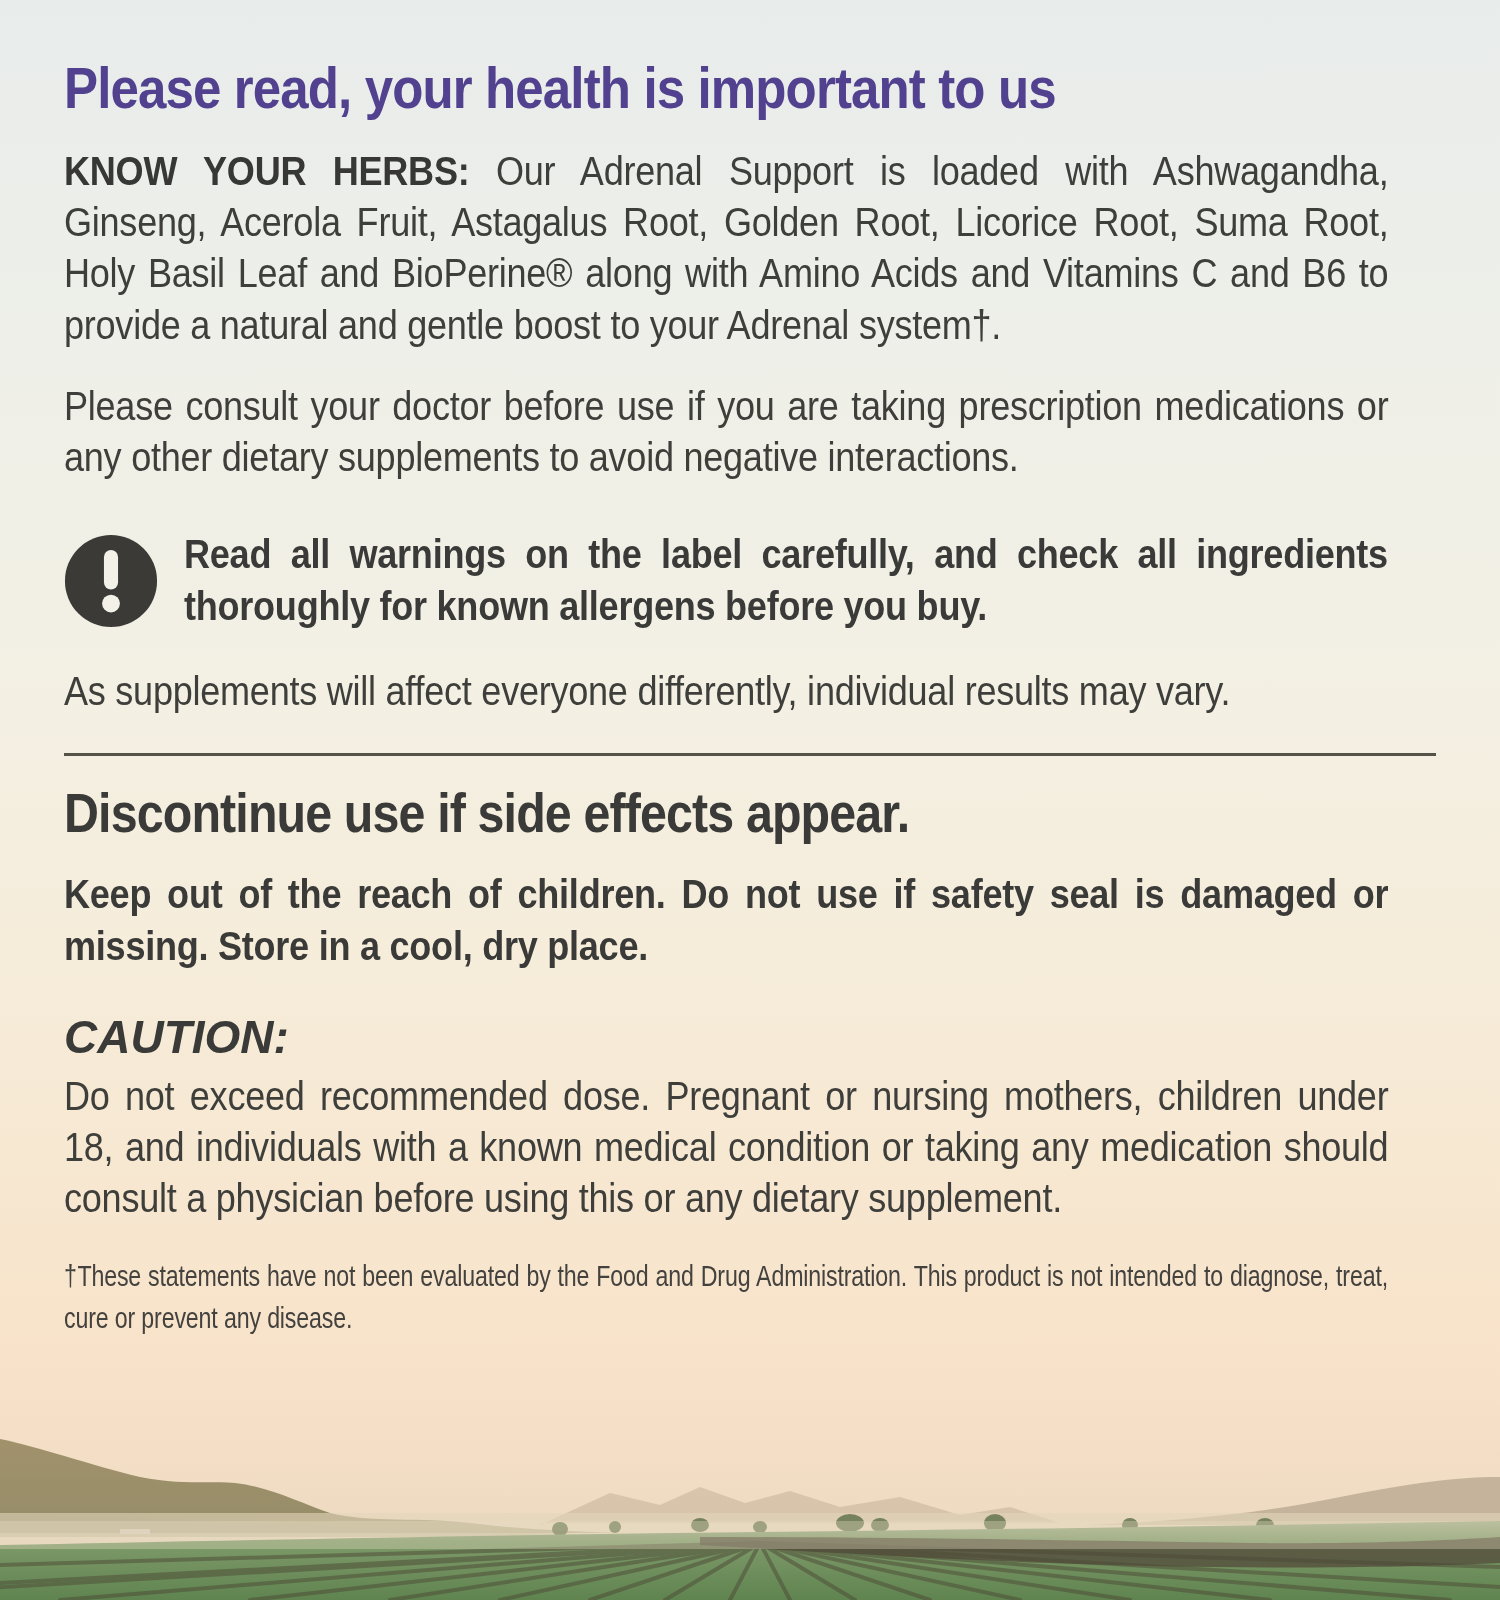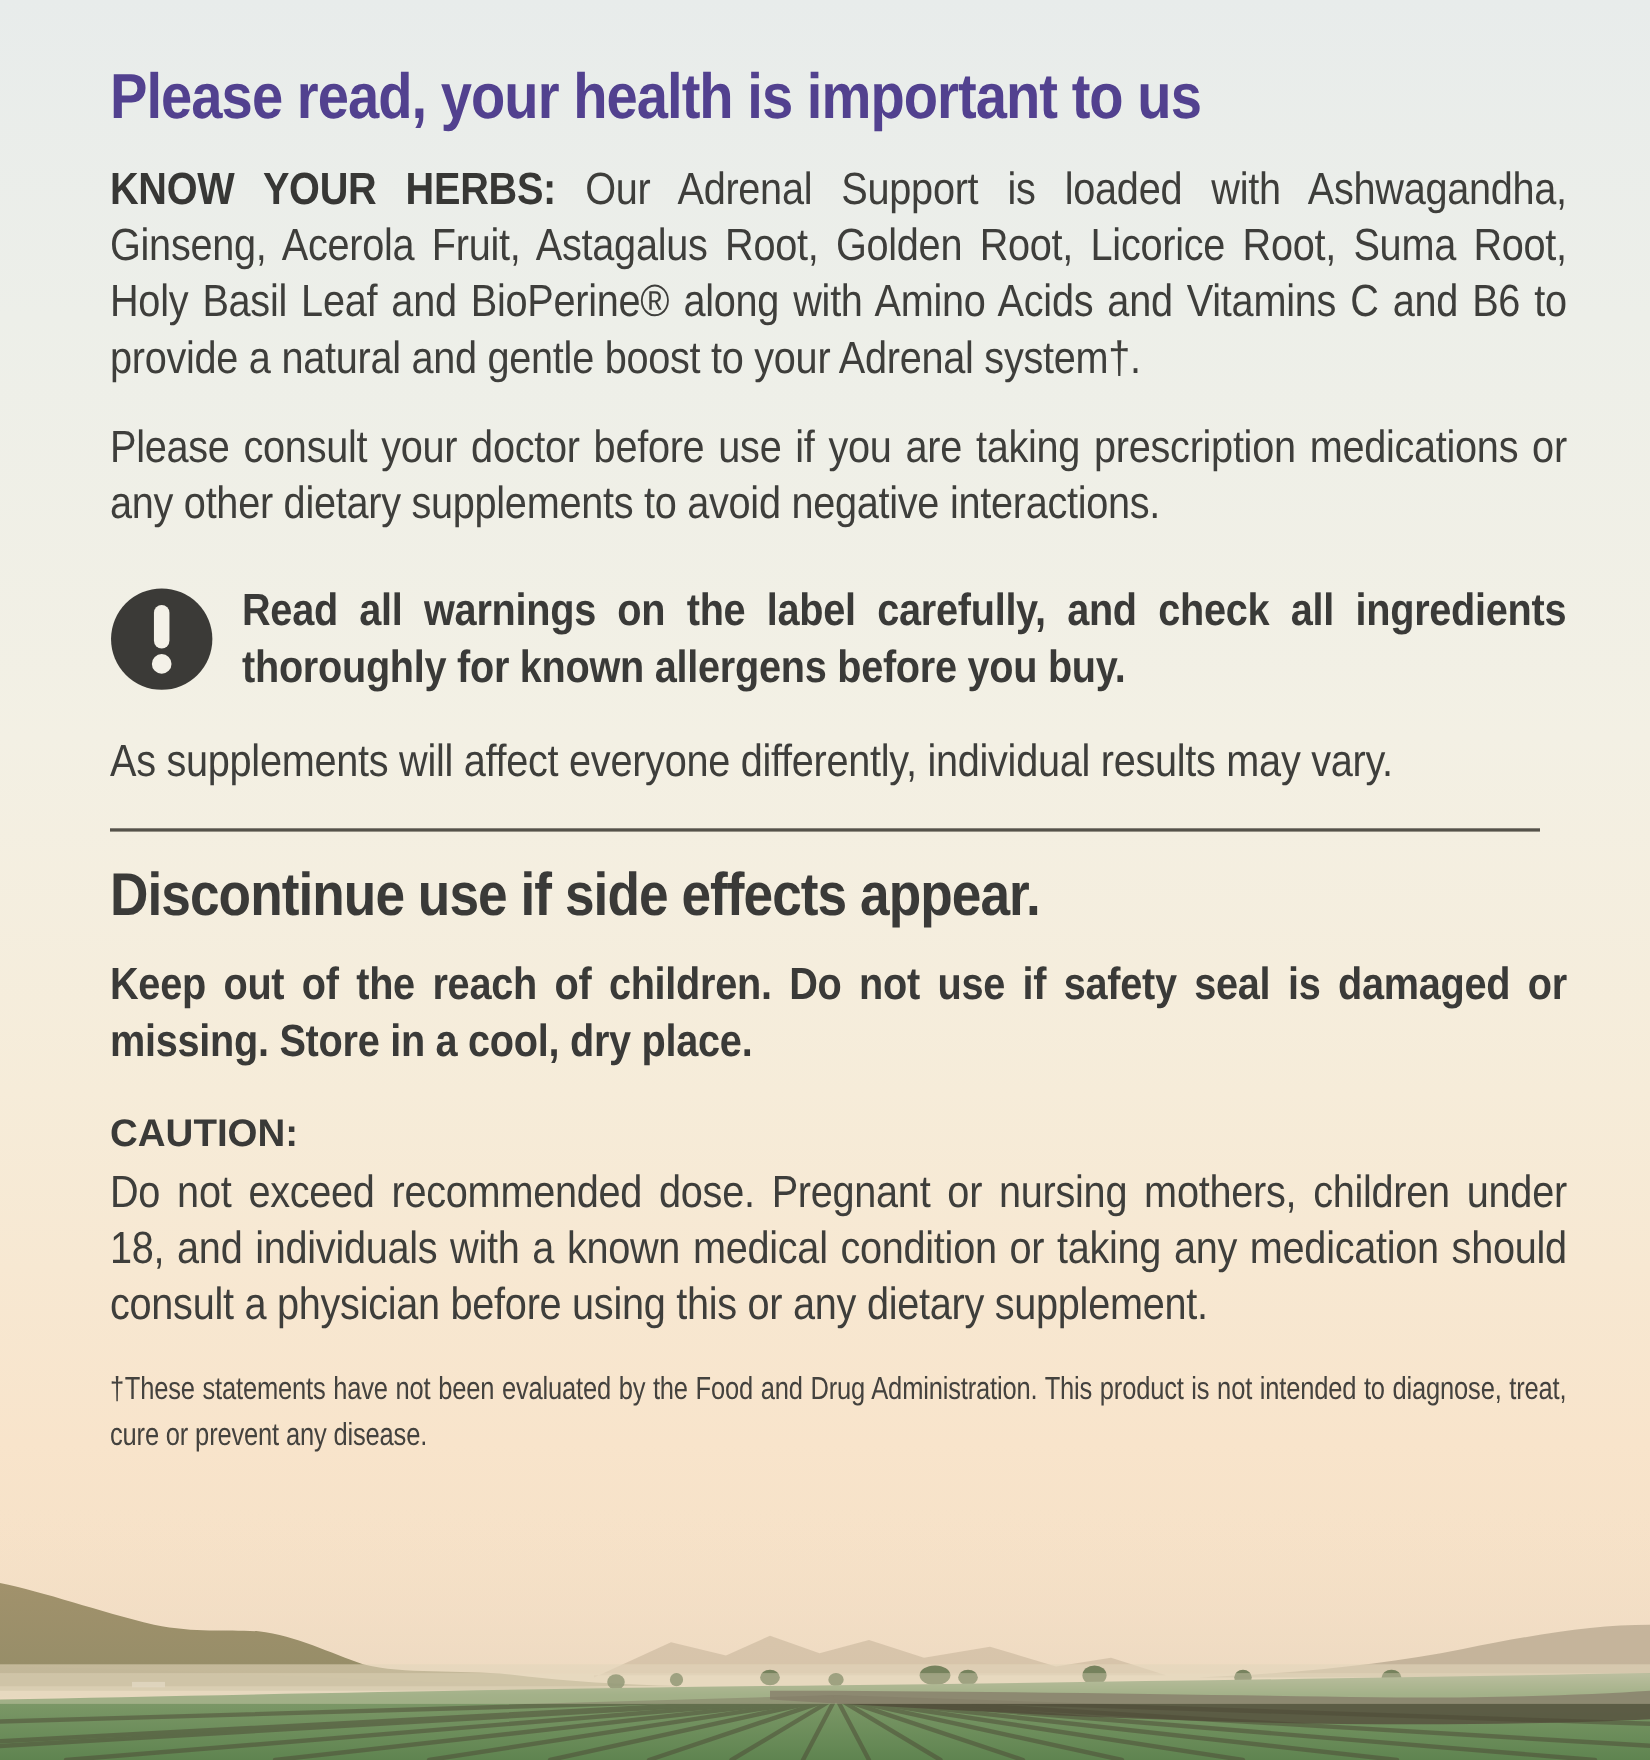--- a/index.html
+++ b/index.html
@@ -10,21 +10,21 @@
     position: relative;
     background: linear-gradient(180deg,
       #e8eceb 0%,
       #edefe9 18%,
       #f3f0e4 42%,
       #f6ecd9 62%,
       #f8e4cb 82%,
       #f3ddc2 100%);
   }
   .page { position: absolute; inset: 0; }
-  .content { position: absolute; inset: 0; padding: 0 100px; z-index: 2; }
+  .content { position: absolute; inset: 0; padding: 0 64px; z-index: 2; }
 
   
   .cond   { width: 1505px; transform: scaleX(0.88); transform-origin: 0 0; }
   .cond-x { width: 1655px; transform: scaleX(0.80); transform-origin: 0 0; }
 
   h1.title {
     margin-top: 56px;
     font-size: 58px;
     line-height: 1.1;
     font-weight: 700;
@@ -72,24 +72,25 @@
     font-size: 55px;
     line-height: 1.15;
     font-weight: 700;
     letter-spacing: -1px;
     color: #3a3a38;
   }
   .keepout { margin-top: 24px; font-weight: 700; color: #3a3a38; }
 
   .caution-label {
     margin-top: 38px;
-    font-size: 35px;
+    font-size: 46px;
     line-height: 1.2;
     font-weight: 700;
     color: #3a3a38;
+    font-style: italic;
   }
   .caution-body { margin-top: 6px; }
 
   .fineprint {
     margin-top: 30px;
     font-size: 29px;
     line-height: 1.45;
     letter-spacing: -0.2px;
     color: #44423e;
     text-align: justify;

